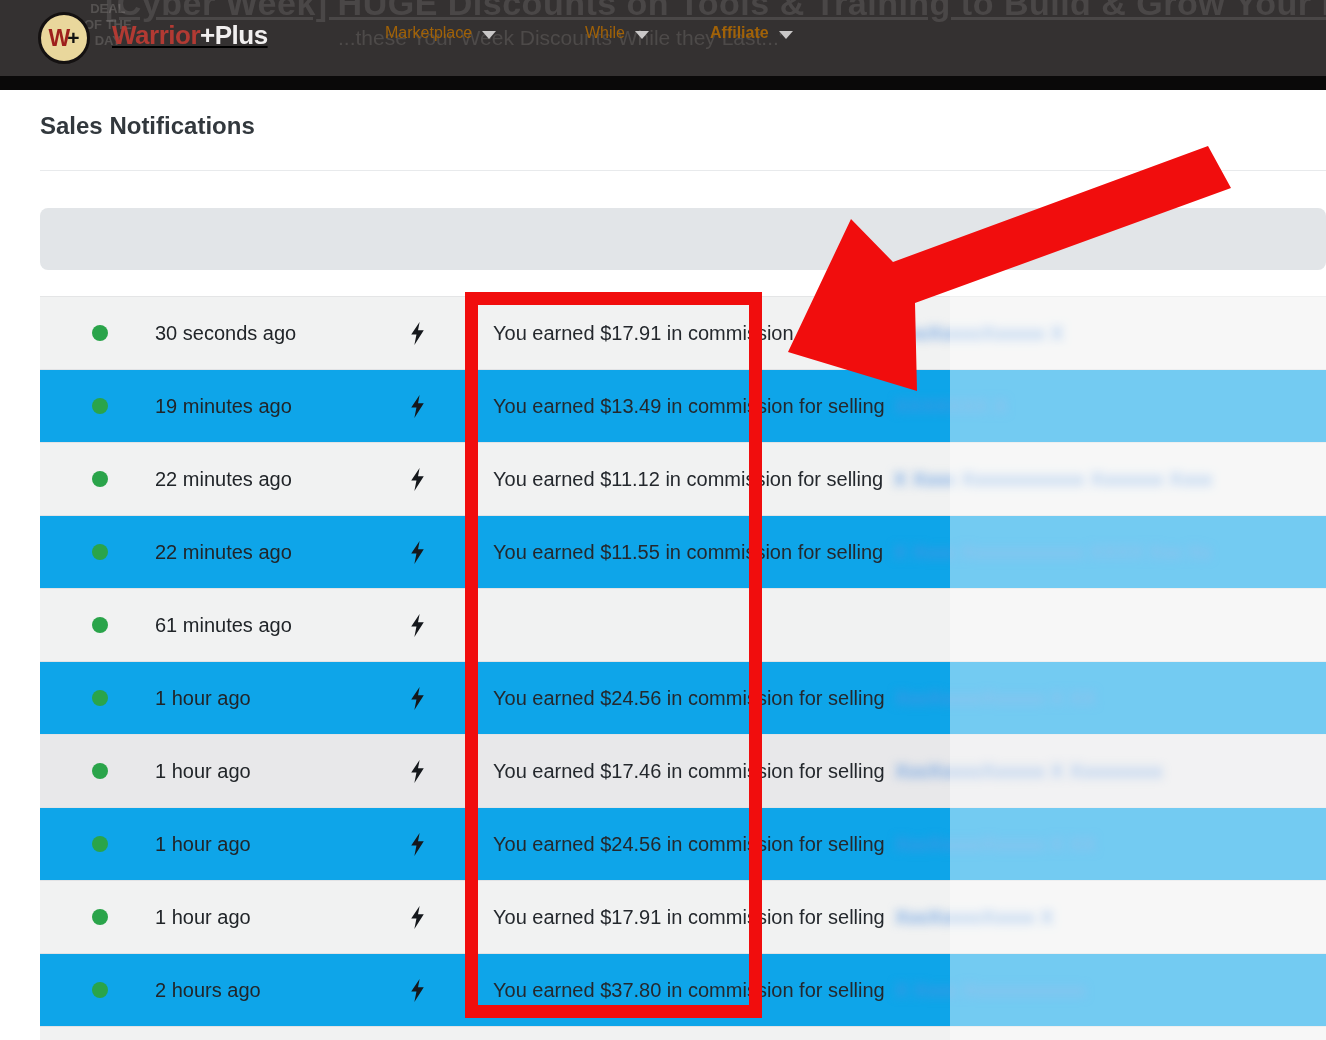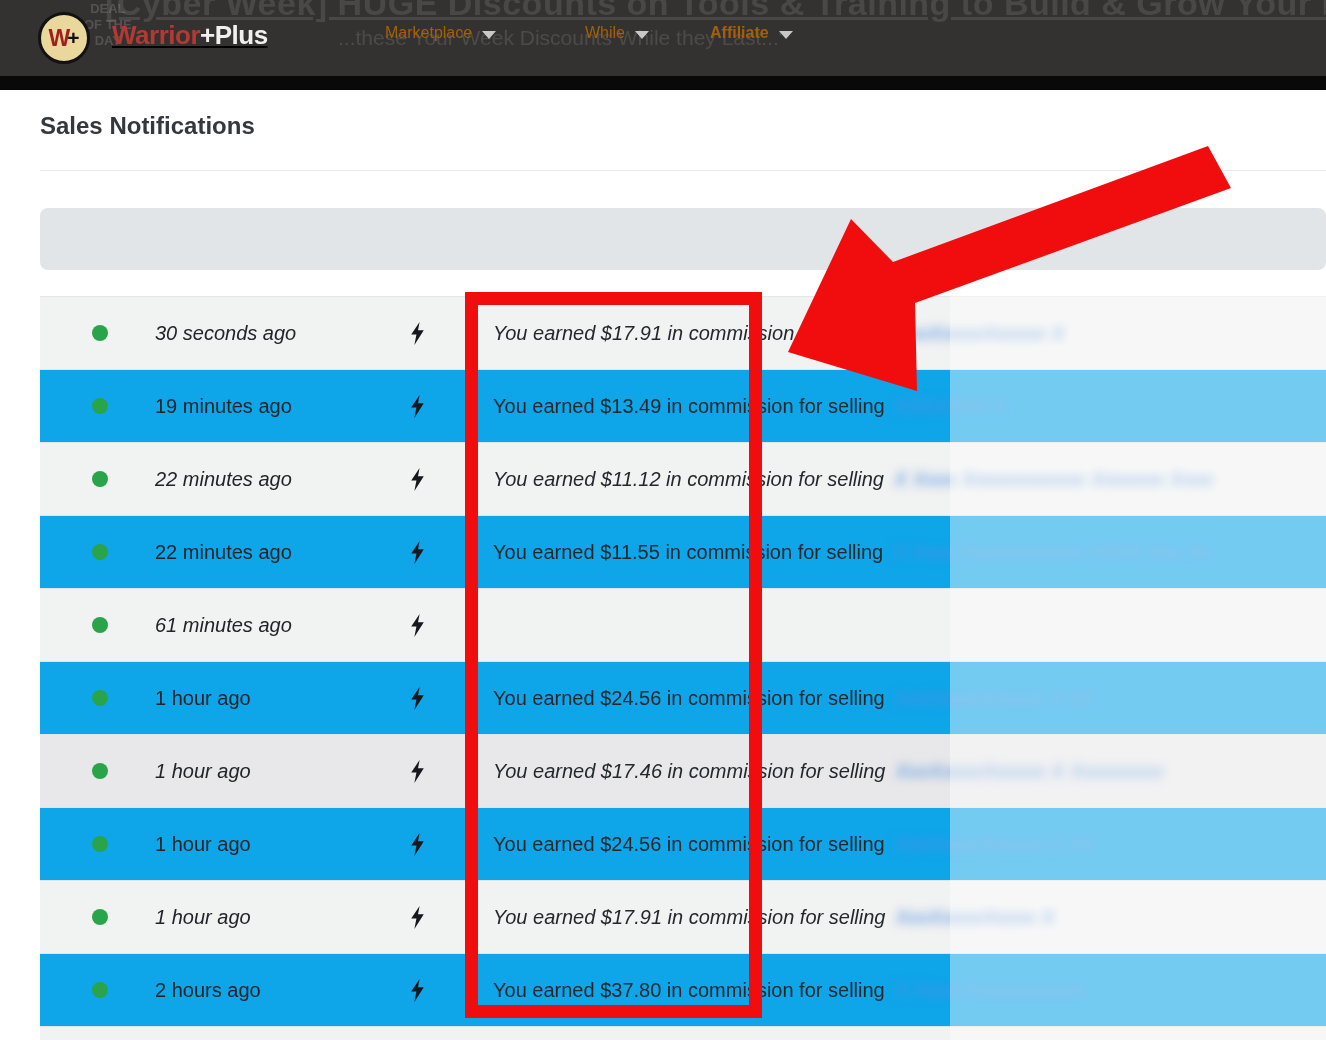--- a/index.html
+++ b/index.html
@@ -47,21 +47,21 @@
                   border-top:1px solid #e8eaec; }
   .toolbar { position:absolute; left:40px; top:208px; width:1286px; height:62px;
              background:#e2e5e8; border-radius:8px; }
 
   
   .table { position:absolute; left:40px; top:296px; width:1286px;
            border-top:1px solid #e4e5e6; }
   .row { display:grid; grid-template-columns:100px 240px 75px auto;
          align-items:center; height:73px; border-bottom:1px solid #e2e3e5;
          white-space:nowrap; }
-  .row.shade { background:#f1f2f2;font-style:italic; }
+  .row.shade { background:#f1f2f2; }
   .row.plain { background:#0ea5e9; }
   .row.darker { background:#e8e8ea; }
   .dot { width:16px; height:16px; border-radius:50%; background:#2aa44a; margin-left:52px; }
   .time { padding-left:15px; font-size:20px; color:#212529; }
   .bolt-cell { display:flex; justify-content:center; }
   .bolt-cell svg { display:block; }
   .msg-cell { padding-left:38px; font-size:20px; color:#24282d; overflow:visible; }
   .product-link { color:#4f90e0; margin-left:10px; filter:blur(5px); cursor:pointer; }
   .partial-row { position:absolute; left:40px; top:1026px; width:1286px; height:14px;
                  background:#f1f2f2; border-top:1px solid #e2e3e5; }

